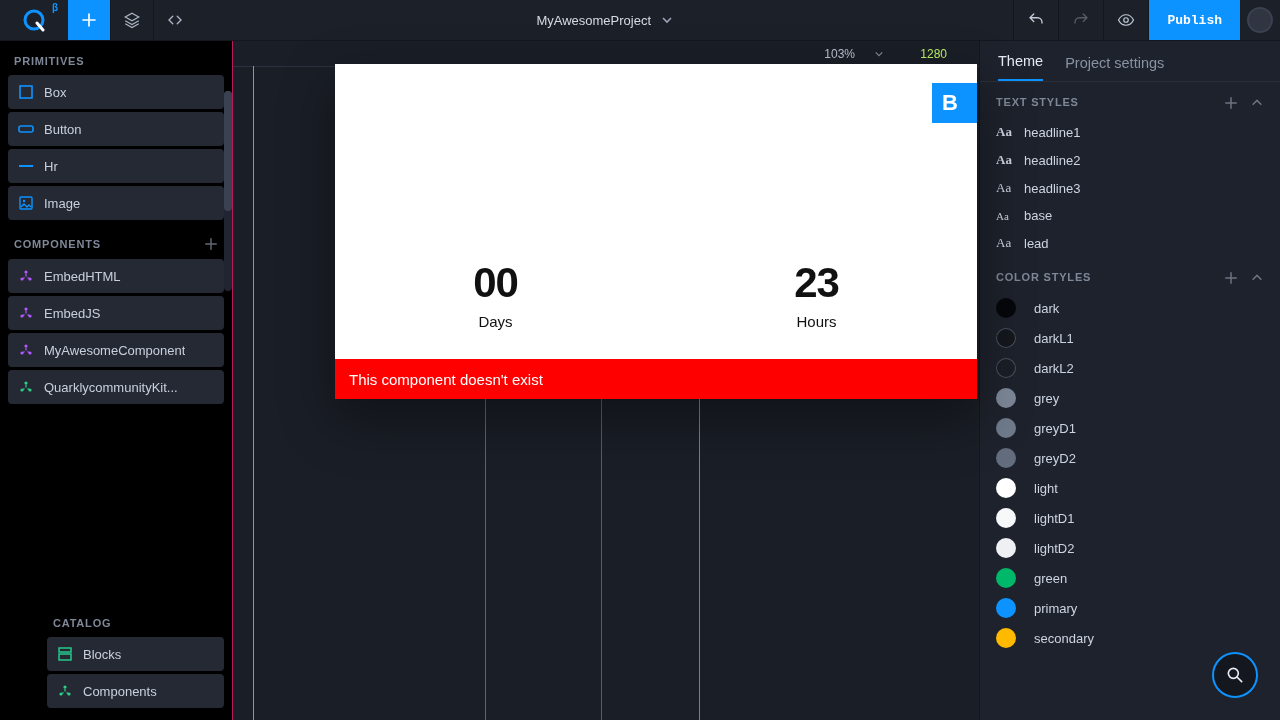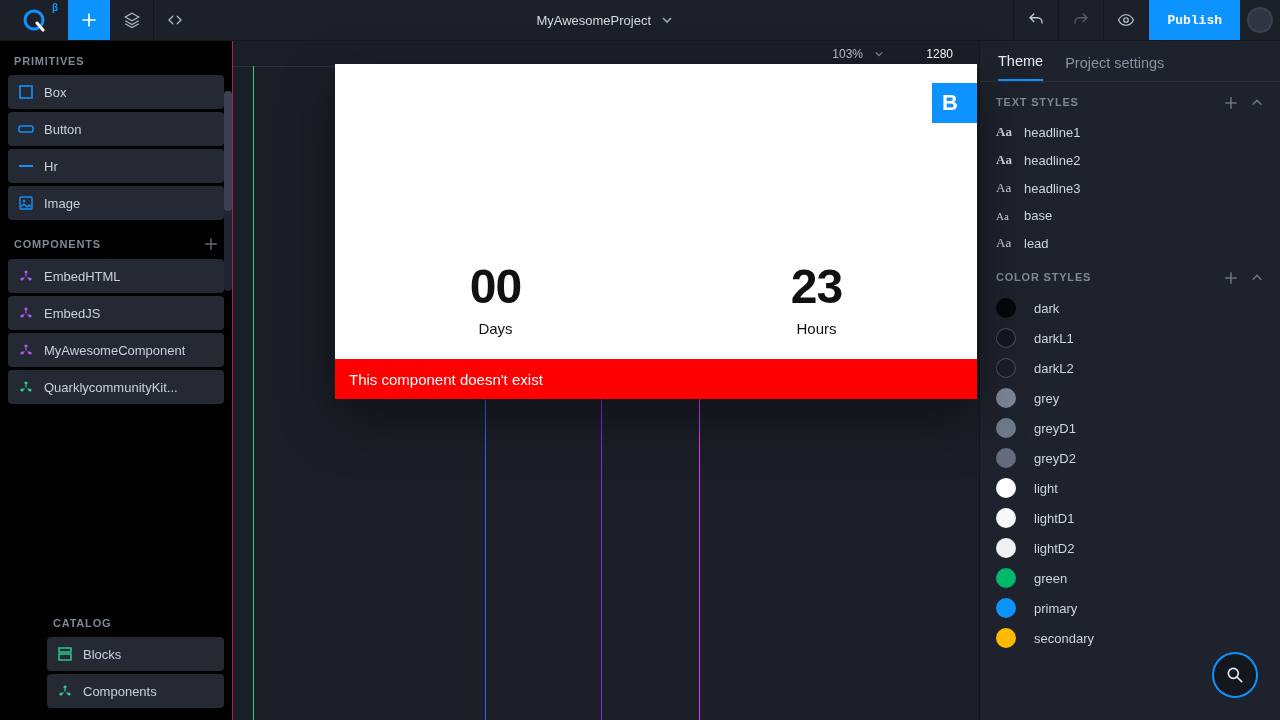--- a/index.html
+++ b/index.html
@@ -55,29 +55,29 @@
   .left-bottom{margin-top:auto;padding-left:39px;}
 
   
   .center{flex:1;position:relative;background:#1a1e26;}
   .ruler{height:25px;border-bottom:1px solid #2b3140;position:relative;}
   .guide{position:absolute;top:25px;bottom:0;width:1px;}
   .guide.g1{left:20px;background:#1fd57a;}
   .guide.g2{left:252px;background:#3b5bff;}
   .guide.g3{left:368px;background:#7a2dff;}
   .guide.g4{left:466px;background:#d23aff;}
-  .zoom-pill{position:absolute;right:96px;top:6px;font-size:12px;color:#bcc3d1;display:flex;align-items:center;gap:12px;}
+  .zoom-pill{position:absolute;right:96px;top:6px;font-size:12px;color:#bcc3d1;display:flex;align-items:center;gap:20px;}
   .zoom-pill svg{width:8px;height:8px;opacity:.7}
-  .size-lbl{position:absolute;right:26px;top:6px;font-size:12px;color:#ffffff;}
+  .size-lbl{position:absolute;right:32px;top:6px;font-size:12px;color:#bef264;}
 
   .art{position:absolute;left:102px;top:23px;width:642px;height:335px;background:#fff;box-shadow:0 20px 50px rgba(0,0,0,.4);}
   .bluebtn{position:absolute;right:0;top:19px;width:35px;height:40px;background:#0d93ff;color:#fff;font-weight:700;font-size:22px;display:flex;align-items:center;padding-left:10px;}
   .cntr{display:flex;justify-content:space-around;margin-top:195px;}
   .cdn{text-align:center;font-family:Arial,Helvetica,sans-serif;}
-  .cdn .big{font-size:48px;font-weight:800;color:#111;letter-spacing:-1px;}
+  .cdn .big{font-size:42px;font-weight:800;color:#111;letter-spacing:-1px;}
   .cdn .sml{font-size:15px;color:#111;margin-top:6px;}
   .errbar{position:absolute;left:0;right:0;bottom:0;height:40px;background:#ff0000;color:#fff;display:flex;align-items:center;padding-left:14px;font-size:15px;}
 
   
   .right{width:300px;background:#1e222c;border-left:1px solid #14171d;display:flex;flex-direction:column;overflow:hidden;}
   .tabs{display:flex;gap:22px;padding:12px 18px 0;border-bottom:1px solid #2a2f3a;align-items:flex-end;}
   .tab{padding-bottom:10px;color:#8992a3;font-size:14.5px;cursor:pointer;}
   .tab.active{color:#e4e9f3;border-bottom:2px solid var(--accent);font-weight:500;}
   .rsec-hd{display:flex;align-items:flex-start;justify-content:space-between;padding:14px 16px 8px;font-size:11px;letter-spacing:.8px;color:var(--muted);font-weight:700;}
   .rsec-hd .ic{display:flex;gap:12px;}

